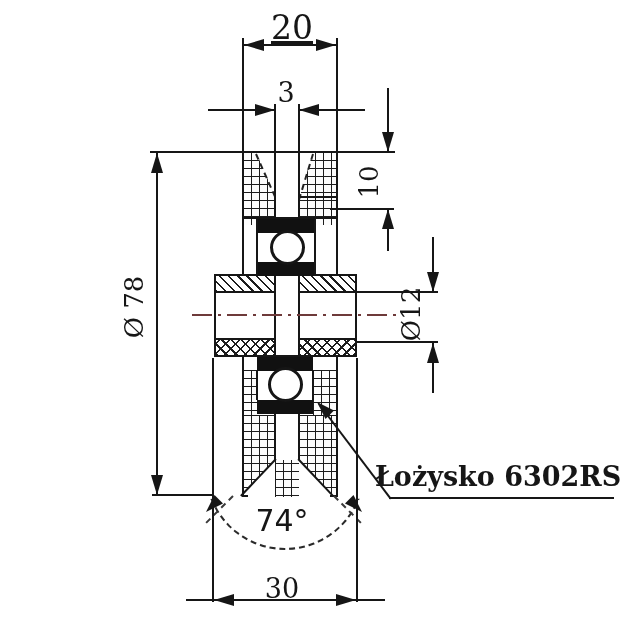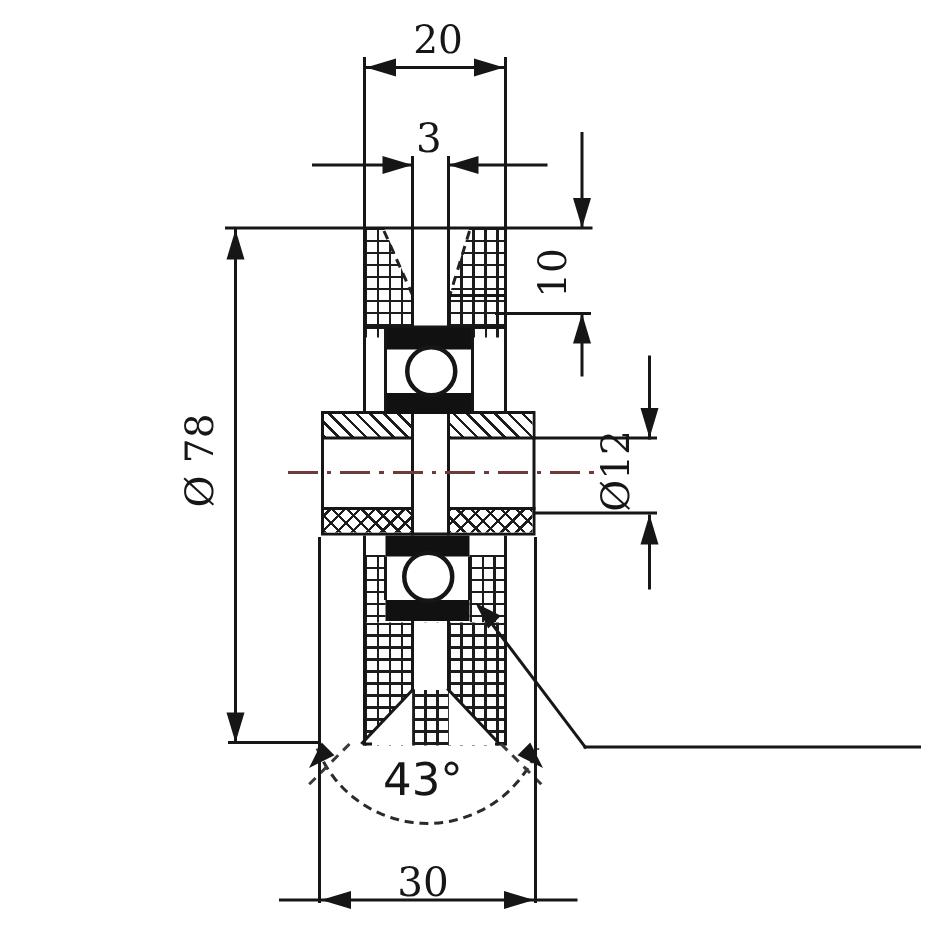--- a/index.html
+++ b/index.html
@@ -93,21 +93,21 @@
   <div class="ln" style="left:242px;top:495px;width:6px;height:2px;"></div>
   <div class="ln" style="left:330px;top:495px;width:7px;height:2px;"></div>
 
   <div class="centerline" style="left:192px;top:314px;width:206px;"></div>
 
   <div class="ln" style="left:243px;top:44px;width:94px;height:2px;"></div>
   <div class="ln" style="left:242px;top:38px;width:2px;height:114px;"></div>
   <div class="ln" style="left:336px;top:38px;width:2px;height:114px;"></div>
   <div class="ar" style="left:244px;top:39px;border-width:6px 20px 6px 0;border-right-color:#161616;"></div>
   <div class="ar" style="left:316px;top:39px;border-width:6px 0 6px 20px;border-left-color:#161616;"></div>
-  <div class="txt" style="left:272px;top:12px;width:40px;height:30px;font-size:26px;">20</div>
+  <div class="txt" style="left:272px;top:12px;width:40px;height:30px;font-size:33px;text-decoration:underline;">20</div>
 
   <div class="ln" style="left:208px;top:109px;width:67px;height:2px;"></div>
   <div class="ln" style="left:299px;top:109px;width:66px;height:2px;"></div>
   <div class="ar" style="left:255px;top:104px;border-width:6px 0 6px 20px;border-left-color:#161616;"></div>
   <div class="ar" style="left:299px;top:104px;border-width:6px 20px 6px 0;border-right-color:#161616;"></div>
   <div class="txt" style="left:271px;top:78px;width:30px;height:28px;">3</div>
 
   <div class="ln" style="left:387px;top:88px;width:2px;height:64px;"></div>
   <div class="ln" style="left:387px;top:209px;width:2px;height:42px;"></div>
   <div class="ar" style="left:382px;top:132px;border-width:20px 6px 0 6px;border-top-color:#161616;"></div>
@@ -126,28 +126,29 @@
   <div class="ln" style="left:355px;top:341px;width:83px;height:2px;"></div>
   <div class="ar" style="left:427px;top:272px;border-width:20px 6px 0 6px;border-top-color:#161616;"></div>
   <div class="ar" style="left:427px;top:343px;border-width:0 6px 20px 6px;border-bottom-color:#161616;"></div>
   <div class="txt vert" style="left:379px;top:300px;width:64px;height:28px;font-size:26px;">Ø12</div>
 
   <div class="arc92" style="left:205px;top:390px;width:160px;height:160px;"></div>
   <div class="dashm" style="left:233px;top:495px;width:38px;transform:rotate(135deg);"></div>
   <div class="dashm" style="left:334px;top:495px;width:38px;transform:rotate(45deg);"></div>
   <div class="ar" style="left:206px;top:506px;border-width:6px 18px 6px 0;border-right-color:#161616;transform-origin:0 50%;transform:rotate(-45deg);"></div>
   <div class="ar" style="left:344px;top:506px;border-width:6px 0 6px 18px;border-left-color:#161616;transform-origin:100% 50%;transform:rotate(45deg);"></div>
-  <div class="txt sans" style="left:252px;top:505px;width:60px;height:32px;font-size:30px;">43°</div>
+  <div class="txt sans" style="left:252px;top:505px;width:60px;height:32px;font-size:30px;">74°</div>
 
   <div class="ln" style="left:212px;top:358px;width:2px;height:244px;"></div>
   <div class="ln" style="left:356px;top:358px;width:2px;height:244px;"></div>
   <div class="ln" style="left:213px;top:599px;width:144px;height:2px;"></div>
   <div class="ln" style="left:186px;top:599px;width:27px;height:2px;"></div>
   <div class="ln" style="left:357px;top:599px;width:28px;height:2px;"></div>
   <div class="ar" style="left:214px;top:594px;border-width:6px 20px 6px 0;border-right-color:#161616;"></div>
   <div class="ar" style="left:336px;top:594px;border-width:6px 0 6px 20px;border-left-color:#161616;"></div>
   <div class="txt" style="left:262px;top:574px;width:40px;height:28px;">30</div>
 
   <div class="ln rot" style="left:319px;top:403px;width:119px;height:2px;transform:rotate(52.9deg);"></div>
   <div class="ln" style="left:389px;top:497px;width:225px;height:2px;"></div>
   <div class="ar" style="left:317px;top:396px;border-width:6px 18px 6px 0;border-right-color:#161616;transform-origin:0 50%;transform:rotate(45deg);"></div>
+  <div class="txt" style="left:392px;top:460px;width:212px;height:32px;font-size:27px;font-weight:bold;">Łożysko 6302RS</div>
 
 </div>
 
 </body></html>

